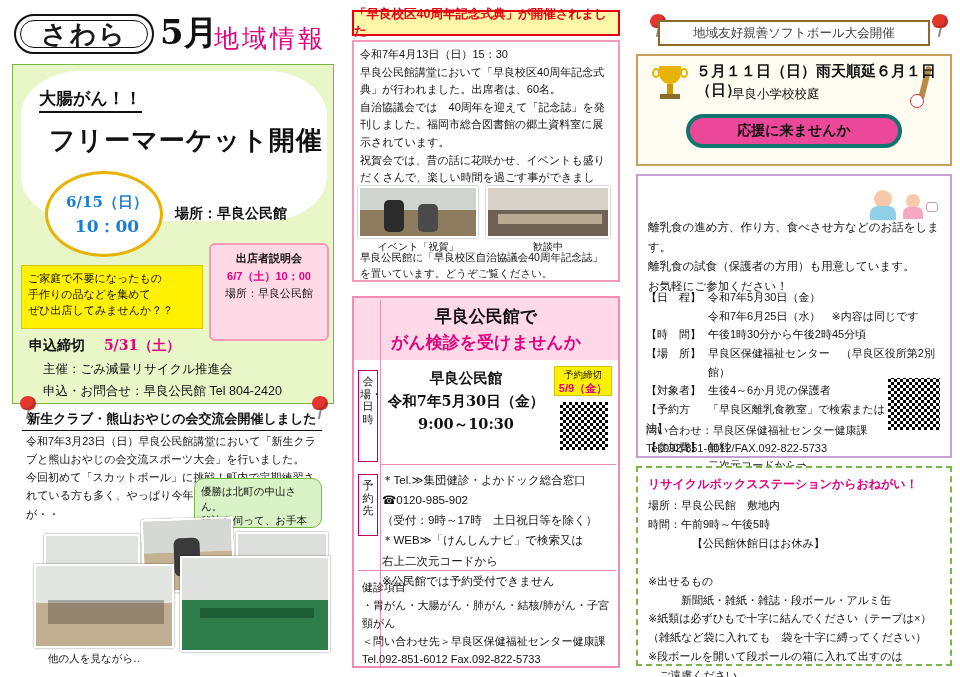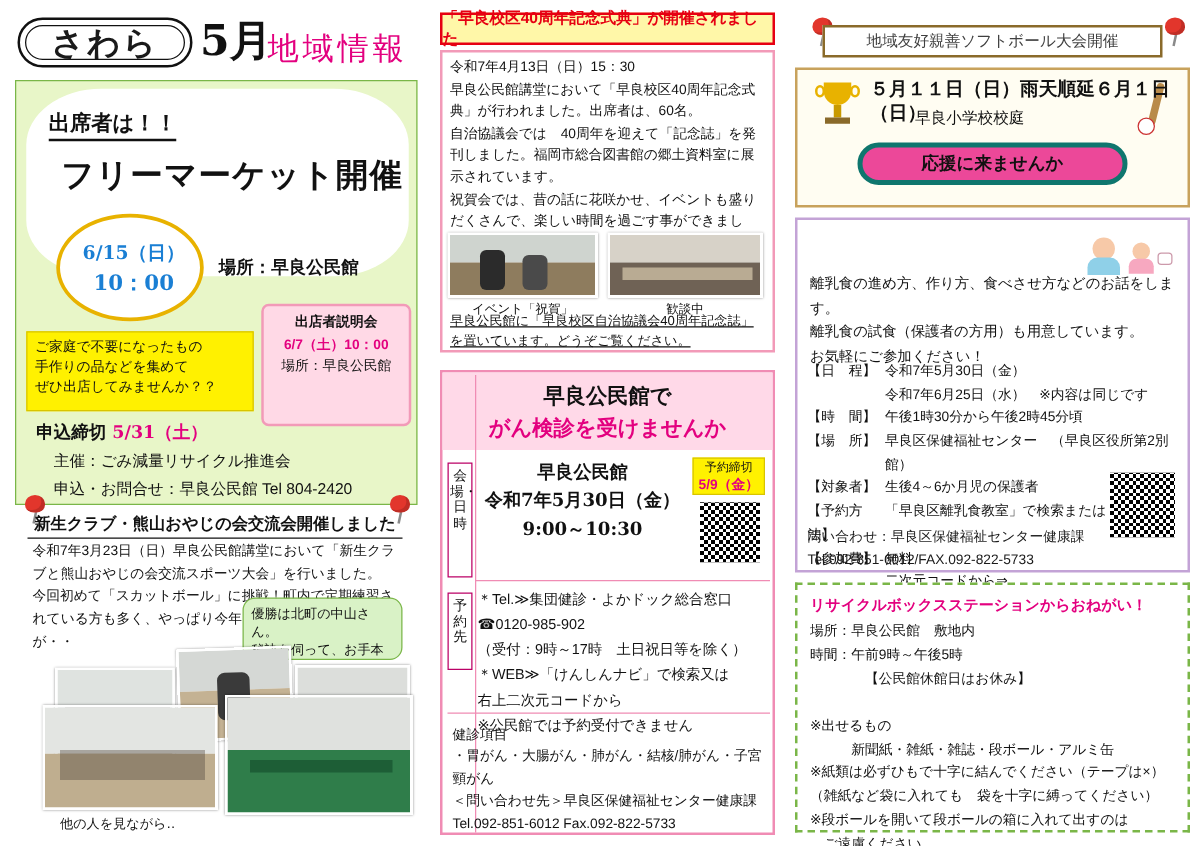--- a/index.html
+++ b/index.html
@@ -108,21 +108,21 @@
     font-size:11px; line-height:1.6; color:#111;
     text-align:center;
   }
   .flea-pinkbox .bt { font-weight:bold; font-size:11px; }
   .flea-pinkbox .dt { color:#e3007f; font-weight:bold; }
   .flea-deadline {
     position:absolute; left:16px; top:272px;
     font-size:14px; font-weight:bold; color:#111;
     font-family:"DejaVu Serif", serif;
   }
-  .flea-deadline .dl { color:#e3007f; }
+  .flea-deadline .dl { color:#e3007f; margin-left:14px; }
   .flea-host {
     position:absolute; left:30px; top:296px;
     font-size:12.5px; color:#111;
   }
   .flea-contact {
     position:absolute; left:30px; top:318px;
     font-size:12.5px; color:#111;
   }
 
   
@@ -183,21 +183,21 @@
     border:2px solid #f29ab8; background:#fff;
   }
   .mid-text {
     position:absolute; left:8px; top:36px; width:252px;
     font-size:11px; line-height:1.6; color:#111;
   }
   .mid-photos { position:absolute; left:6px; top:176px; width:256px; }
   .mid-cap { font-size:10px; text-align:center; margin-top:2px; color:#111; }
   .mid-note {
     position:absolute; left:8px; top:240px; width:252px;
-    font-size:10.5px; line-height:1.5; color:#111;text-decoration:underline;
+    font-size:10.5px; line-height:1.5; color:#111;
   }
 
   
   .cancer {
     position:absolute; left:0; top:286px; width:268px; height:372px;
     border:2px solid #f08cb4; background:#ffffff;
   }
   .cancer-top {
     position:absolute; left:0; top:0; width:264px; height:62px;
     background:#ffd9e8;
@@ -318,21 +318,21 @@
   <div class="abs" id="left-col">
 
     <div class="masthead">
       <div class="masthead-logo">さわら</div>
       <div class="masthead-month">5月</div>
       <div class="masthead-word">地域情報</div>
     </div>
 
     <div class="flea">
       <div class="cloud"></div>
-      <div class="flea-head">出席者は！！</div>
+      <div class="flea-head">大腸がん！！</div>
       <div class="flea-title">フリーマーケット開催</div>
       <div class="flea-circle"></div>
       <div class="flea-date">6/15（日）</div>
       <div class="flea-time">10：00</div>
       <div class="flea-place">場所：早良公民館</div>
 
       <div class="flea-yellow">
         <span style="white-space:pre-line">ご家庭で不要になったもの
 手作りの品などを集めて
 ぜひ出店してみませんか？？</span>

